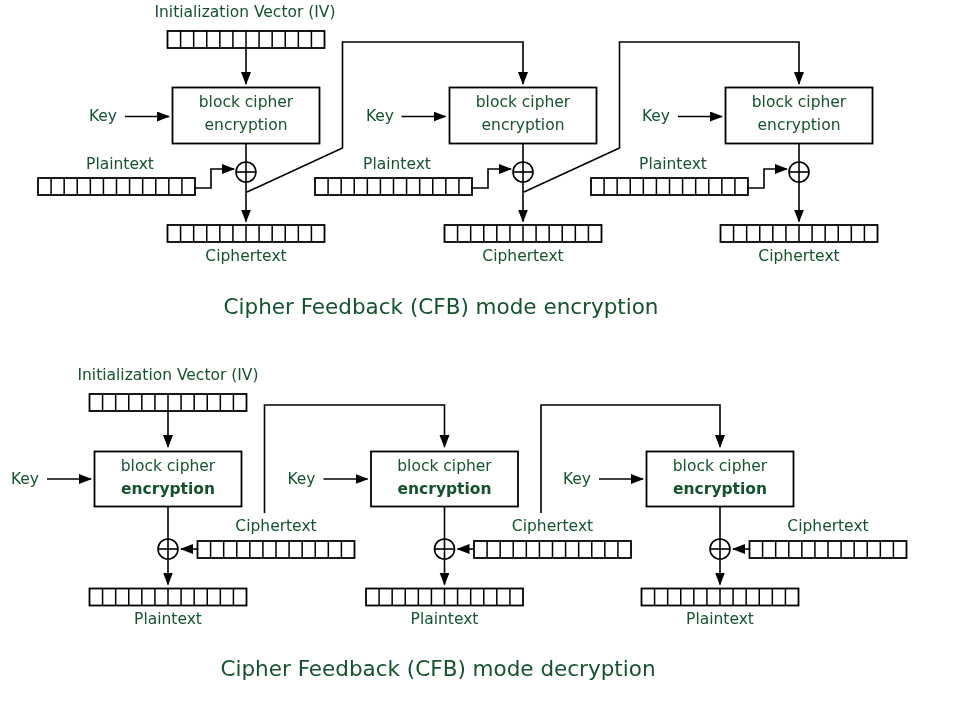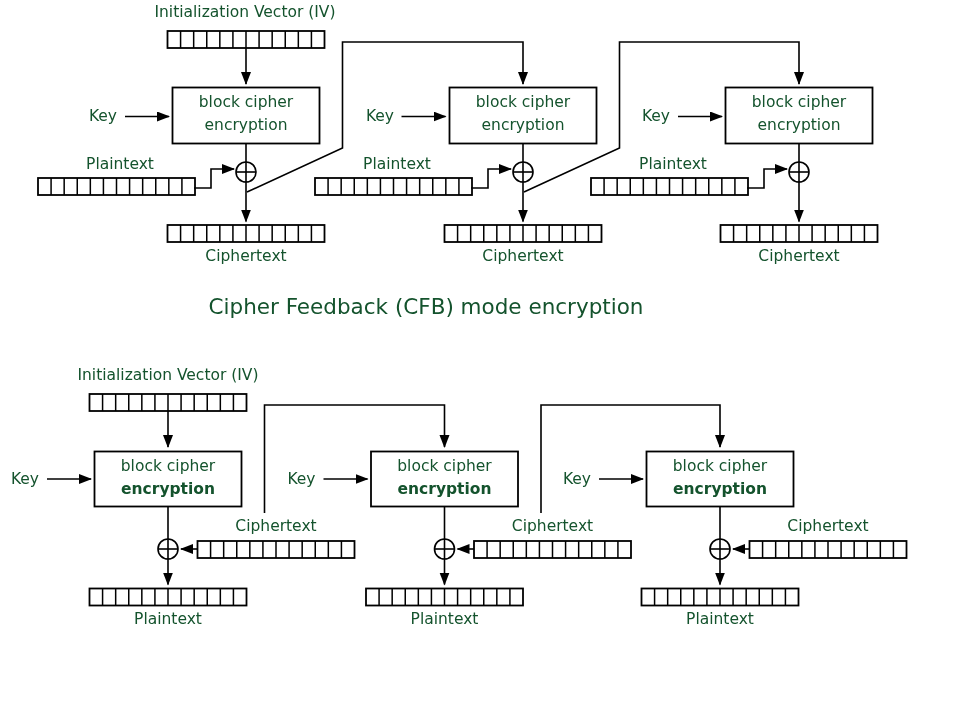--- a/index.html
+++ b/index.html
@@ -140,21 +140,21 @@
   <div class="lbl" style="left:443px;top:247px;width:160px;">Ciphertext</div>
 
   <div class="lbl" style="left:626px;top:107px;width:60px;">Key</div>
   <div class="boxlbl" style="left:725.5px;top:91px;width:147px;">
     <div>block cipher</div>
     <div>encryption</div>
   </div>
   <div class="lbl" style="left:593px;top:155px;width:160px;">Plaintext</div>
   <div class="lbl" style="left:719px;top:247px;width:160px;">Ciphertext</div>
 
-  <div class="title" style="left:126px;top:294px;width:600px;">Cipher Feedback (CFB) mode encryption</div>
+  <div class="title" style="left:141px;top:294px;width:600px;">Cipher Feedback (CFB) mode encryption</div>
 
   <div class="lbl" style="left:48px;top:366px;width:240px;">Initialization Vector (IV)</div>
 
   <div class="lbl" style="left:-5px;top:469.5px;width:60px;">Key</div>
   <div class="boxlbl" style="left:94.5px;top:454.5px;width:147px;">
     <div>block cipher</div>
     <div class="bold">encryption</div>
   </div>
   <div class="lbl" style="left:196px;top:517px;width:160px;">Ciphertext</div>
   <div class="lbl" style="left:88px;top:610px;width:160px;">Plaintext</div>
@@ -168,14 +168,15 @@
   <div class="lbl" style="left:364.5px;top:610px;width:160px;">Plaintext</div>
 
   <div class="lbl" style="left:547px;top:469.5px;width:60px;">Key</div>
   <div class="boxlbl" style="left:646.5px;top:454.5px;width:147px;">
     <div>block cipher</div>
     <div class="bold">encryption</div>
   </div>
   <div class="lbl" style="left:748px;top:517px;width:160px;">Ciphertext</div>
   <div class="lbl" style="left:640px;top:610px;width:160px;">Plaintext</div>
 
+  <div class="title" style="left:138px;top:656px;width:600px;">Cipher Feedback (CFB) mode decryption</div>
 
 </div>
 
 </body></html>

